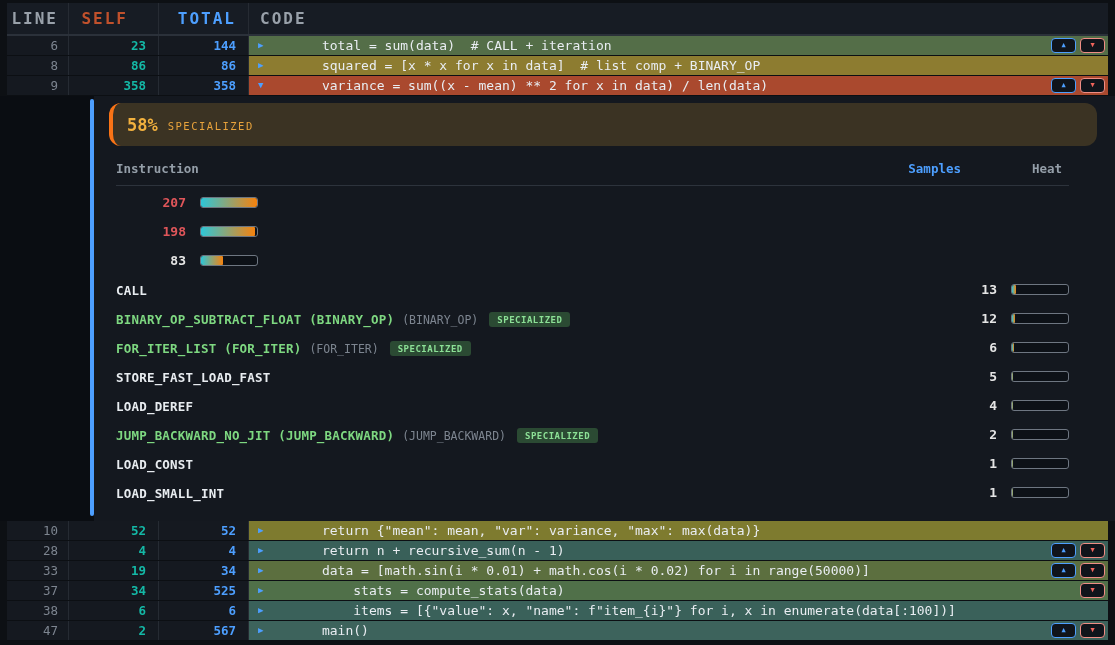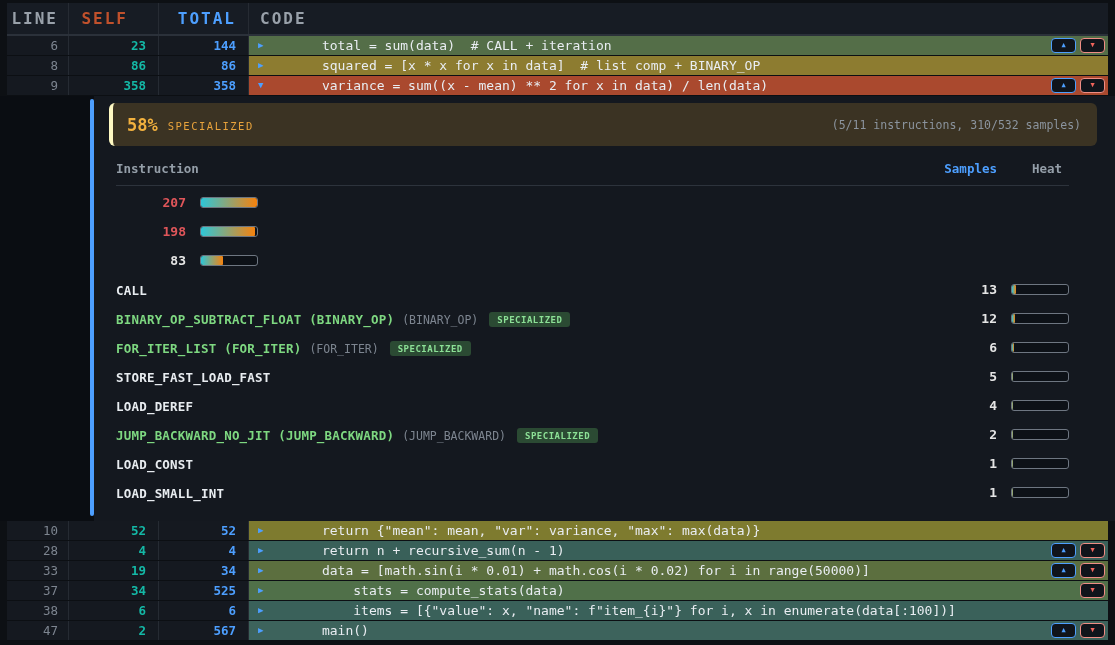--- a/index.html
+++ b/index.html
@@ -63,32 +63,33 @@
   .accent-line {
     position:absolute; left:90px; top:3px; bottom:5px; width:4px;
     background:#4d9fff; border-radius:2px;
   }
   .panel {
     position:absolute; left:94px; right:0; top:0; bottom:0;
     background:#14181f; padding:7px 0 0 15px;
   }
   .card {
     height:43px; margin-right:18px;
-    background:#3b3323; border-left:4px solid #fef9c3; border-radius:6px;
+    background:#3b3323; border-left:4px solid #f97316; border-radius:12px;
     display:flex; align-items:center; padding:0 16px 0 14px;
   }
   .pct { font-size:17px; font-weight:bold; color:#f2b13e; margin-right:10px; }
   .pct-label { font-size:10.5px; color:#e8a33c; letter-spacing:1.5px; position:relative; top:1px; }
   .flex-sp { flex:1; }
   .note { font-size:11.5px; color:#8b949e; }
 
   .itable-head {
     display:flex; align-items:baseline;
     margin:15px 46px 0 7px; padding-bottom:9px;
     border-bottom:1px solid #2d333c;
+    gap:36px;
   }
   .ih { font-size:12.5px; font-weight:bold; color:#949ea8; }
   .i-name { flex:1; }
   .i-samples { width:70px; text-align:right; }
   .i-heat { width:58px; margin-left:14px;padding-left:21px; }
   .ih.i-samples { color:#4d9fff; }
 
   .irows { margin:2px 46px 0 7px; }
   .irow { height:29px; display:flex; align-items:center; }
   .iname { font-size:12.5px; font-weight:bold; letter-spacing:0.2px; color:#e8ecf0; }
@@ -167,21 +168,20 @@
       </div>
     </div>
 
   <div class="expanded">
     <div class="accent-line"></div>
     <div class="panel">
       <div class="card">
         <span class="pct">58%</span>
         <span class="pct-label">SPECIALIZED</span>
         <span class="flex-sp"></span>
-        <span class="note">(5/11 instructions, 310/532 samples)</span>
       </div>
       <div class="itable-head">
         <span class="ih i-name">Instruction</span>
         <span class="ih i-samples">Samples</span>
         <span class="ih i-heat">Heat</span>
       </div>
       <div class="irows" id="irows">
           <div class="irow">
             <span class="i-samples isamples hot">207</span>
             <span class="heat-track">

